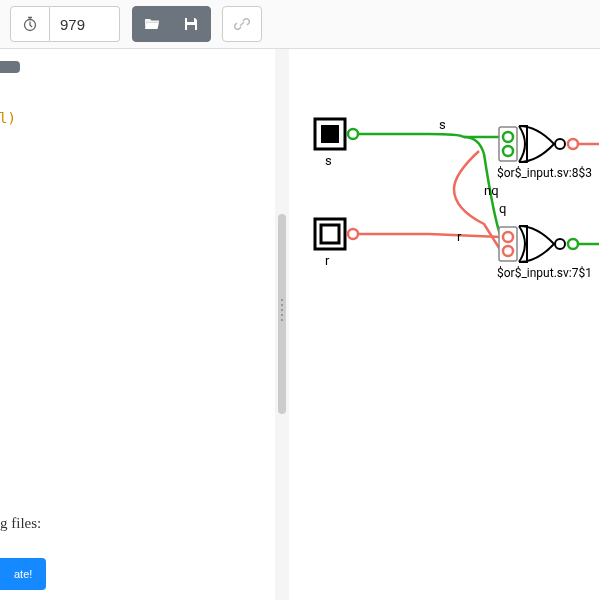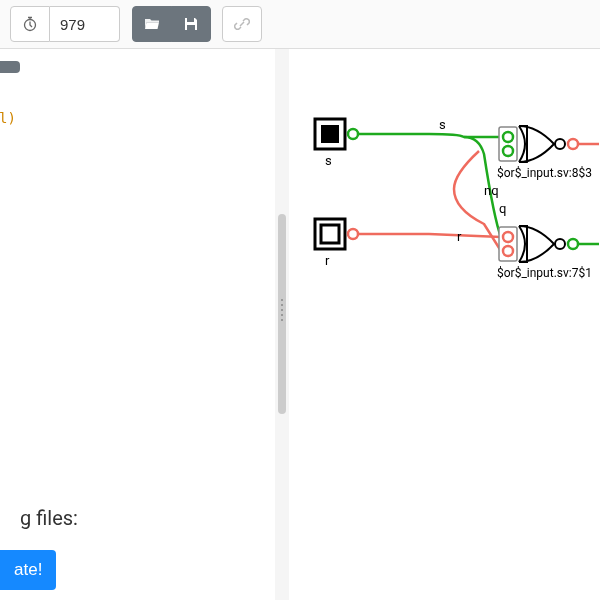--- a/index.html
+++ b/index.html
@@ -82,35 +82,36 @@
     padding: 6px 10px;
     border-radius: 0 4px 4px 0;
     margin-bottom: 8px;
     margin-left: 60px;
   }
   .orange { color: #d08600; }
   .info-text {
     position: absolute;
     bottom: 60px;
     left: 0;
-    padding: 0 20px;
-    font-size: 20px;
+    padding: 0 0;
+    font-size: 15px;
     color: #333;
     line-height: 2.2;
+    font-family: Liberation Serif, serif;
   }
   .btn-primary {
     position: absolute;
     bottom: 10px;
     left: 0;
     background: #1589ff;
     color: #fff;
     border: none;
     border-radius: 0 4px 4px 0;
     padding: 10px 14px;
-    font-size: 17px;
+    font-size: 11px;
     cursor: pointer;
   }
   .splitter {
     width: 14px;
     background: #f5f5f5;
     position: relative;
     cursor: col-resize;
   }
   .splitter-handle {
     position: absolute;

